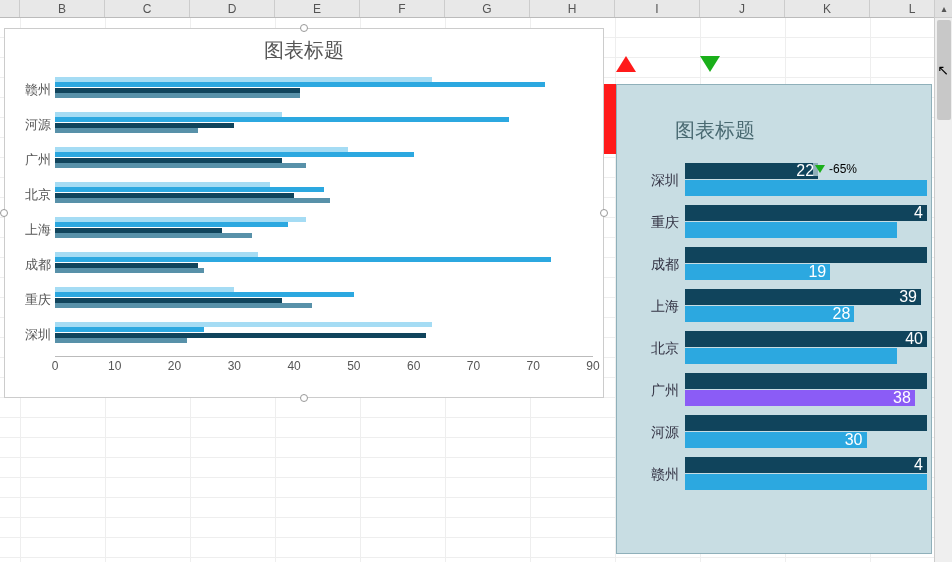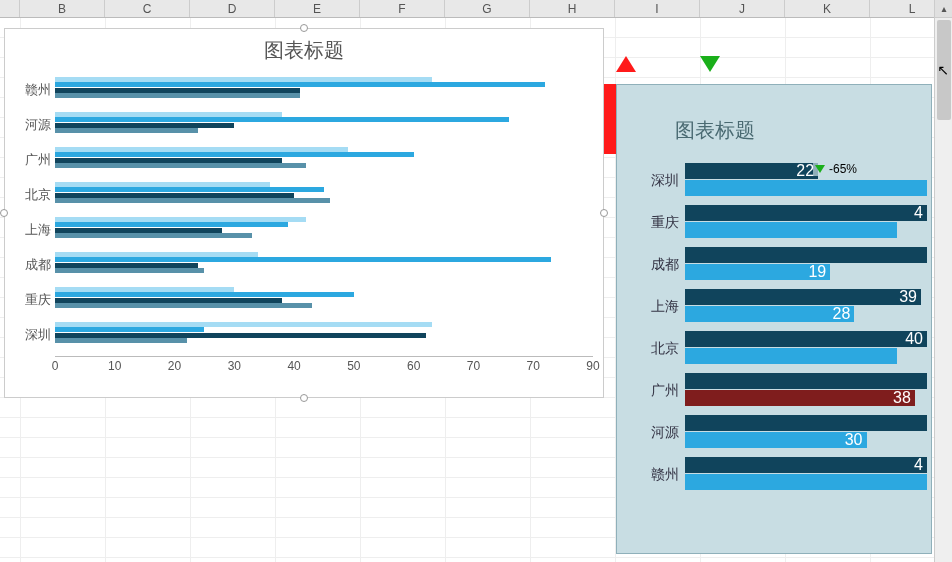--- a/index.html
+++ b/index.html
@@ -257,21 +257,21 @@
           <div class="bar2" style="width: 100%; background: rgb(16, 68, 92);">
             <span class="bar2-lbl">40</span>
           </div>
           <div class="bar2" style="width: 87.5%; background: rgb(44, 168, 224);"></div>
         </div>
       </div>
       <div class="chart2-row">
         <div class="chart2-ylabel">广州</div>
         <div class="chart2-bars">
           <div class="bar2" style="width: 100%; background: rgb(16, 68, 92);"></div>
-          <div class="bar2" style="width: 95%; background: #7f1d1d;">
+          <div class="bar2" style="width: 95%; background: #8b5cf6;">
             <span class="bar2-lbl">38</span>
           </div>
         </div>
       </div>
       <div class="chart2-row">
         <div class="chart2-ylabel">河源</div>
         <div class="chart2-bars">
           <div class="bar2" style="width: 100%; background: rgb(16, 68, 92);"></div>
           <div class="bar2" style="width: 75%; background: rgb(44, 168, 224);">
             <span class="bar2-lbl">30</span>

